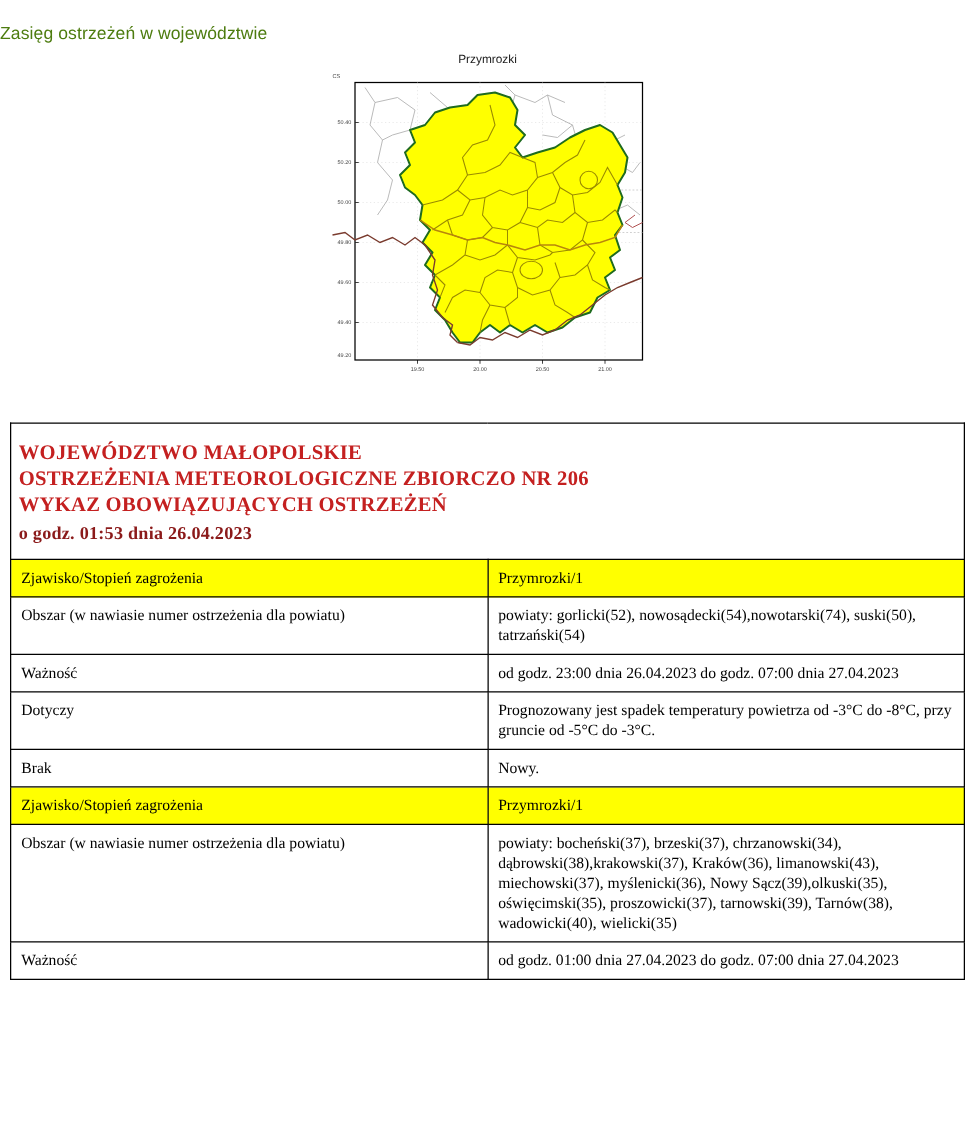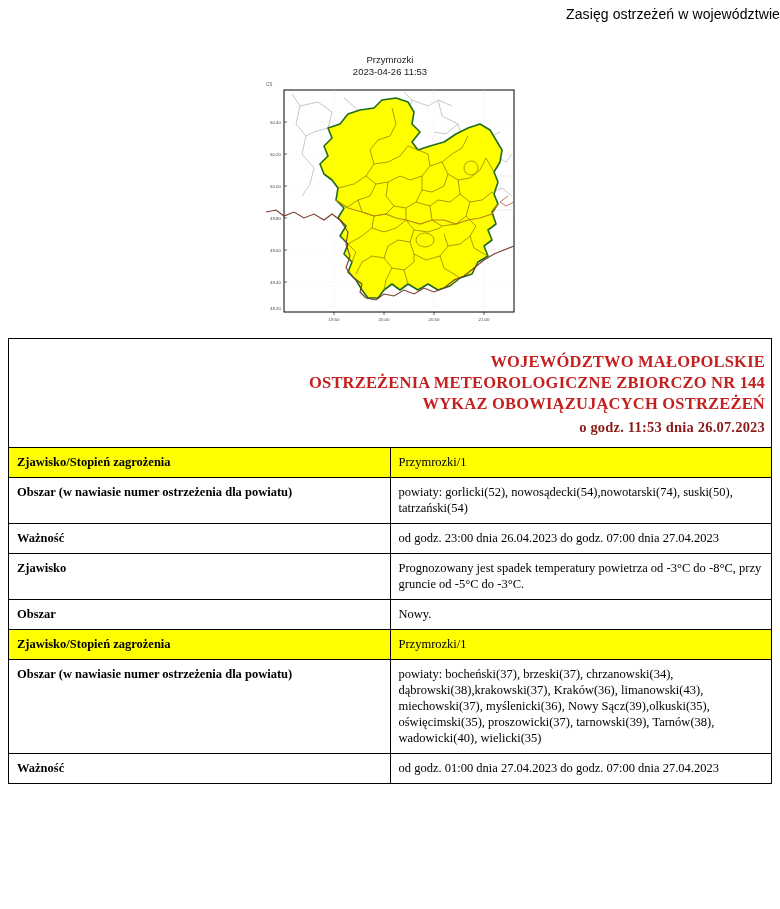--- a/index.html
+++ b/index.html
@@ -11,33 +11,33 @@
     width: 780px;
     height: 909px;
     font-family: "Liberation Serif", serif;
     color: #000000;
     overflow: hidden;
     position: relative;
   }
 
   
   .page-heading {
-    text-align: right;
+    text-align: left;
     font-family: "Liberation Sans", sans-serif;
     font-size: 14px;
-    color: #000000;
-    padding-top: 6px;
+    color: #4d7c0f;
+    padding-top: 18px;
     letter-spacing: .1px;
   }
 
   
   .map-block {
     width: 100%;
     text-align: center;
-    margin-top: 32px;
+    margin-top: 8px;
   }
   .map-caption {
     font-family: "Liberation Sans", sans-serif;
     font-size: 9.5px;
     line-height: 12px;
     color: #1a1a1a;
   }
   .map-figure {
     position: relative;
     width: 256px;
@@ -66,25 +66,25 @@
   }
   .warn-table td {
     border: 1px solid #000;
     vertical-align: top;
     padding: 6px 8px 7px 8px;
     font-size: 12.5px;
     line-height: 16px;
   }
   .warn-table td.label {
     width: 197px;
-    font-weight: bold;
+    font-weight: normal;
     margin-left: 25px;
   }
   .title-cell {
-    text-align: right;
+    text-align: left;
     padding: 12px 6px 10px 6px !important;
     font-family: Liberation Serif, serif;
   }
   .title-line {
     font-weight: bold;
     font-size: 16.5px;
     line-height: 21px;
     letter-spacing: .2px;
   }
   .title-line.t1, .title-line.t2, .title-line.t3 { color: #c42020; }
@@ -99,21 +99,20 @@
   }
   .nowrapish { white-space: normal; margin-left: 13px; }
 </style>
 </head>
 <body>
 
 <div class="page-heading">Zasięg ostrzeżeń w województwie</div>
 
 <div class="map-block">
   <div class="map-caption">Przymrozki</div>
-  <div class="map-caption">2023-04-26 11:53</div>
 
   <div class="map-figure">
     <span class="map-corner-label">CS</span>
 
     <svg class="map-svg" width="256" height="242" viewBox="0 0 256 242">
 
       <rect x="22" y="6" width="230" height="222" fill="#ffffff" stroke="#000000" stroke-width="1"></rect>
 
       <g stroke="#dddddd" stroke-width="0.5" stroke-dasharray="1,2">
         <line x1="22" y1="38" x2="252" y2="38"></line>
@@ -231,43 +230,43 @@
       </g>
     </svg>
   </div>
 </div>
 
 <table class="warn-table">
   <tbody>
     <tr>
       <td class="title-cell" colspan="2">
         <div class="title-line t1">WOJEWÓDZTWO MAŁOPOLSKIE</div>
-        <div class="title-line t2">OSTRZEŻENIA METEOROLOGICZNE  ZBIORCZO  NR 144</div>
+        <div class="title-line t2">OSTRZEŻENIA METEOROLOGICZNE  ZBIORCZO  NR 206</div>
         <div class="title-line t3">WYKAZ  OBOWIĄZUJĄCYCH OSTRZEŻEŃ</div>
-        <div class="title-line t4">o godz. 11:53 dnia 26.07.2023</div>
+        <div class="title-line t4">o godz. 01:53 dnia 26.04.2023</div>
       </td>
     </tr>
   <tr class="phenomenon">
         <td class="label">Zjawisko/Stopień zagrożenia</td>
         <td class="value nowrapish">Przymrozki/1</td>
       </tr>
       <tr>
         <td class="label">Obszar (w nawiasie numer ostrzeżenia dla powiatu)</td>
         <td class="value nowrapish">powiaty: gorlicki(52), nowosądecki(54),nowotarski(74), suski(50), tatrzański(54)</td>
       </tr>
       <tr>
         <td class="label">Ważność</td>
         <td class="value nowrapish">od godz. 23:00 dnia 26.04.2023 do godz. 07:00 dnia 27.04.2023</td>
       </tr>
       <tr>
-        <td class="label">Zjawisko</td>
+        <td class="label">Dotyczy</td>
         <td class="value nowrapish">Prognozowany jest spadek temperatury powietrza od -3°C do -8°C,  przy gruncie od -5°C do -3°C.</td>
       </tr>
       <tr>
-        <td class="label">Obszar</td>
+        <td class="label">Brak</td>
         <td class="value nowrapish">Nowy.</td>
       </tr>
       <tr class="phenomenon">
         <td class="label">Zjawisko/Stopień zagrożenia</td>
         <td class="value nowrapish">Przymrozki/1</td>
       </tr>
       <tr>
         <td class="label">Obszar (w nawiasie numer ostrzeżenia dla powiatu)</td>
         <td class="value nowrapish">powiaty: bocheński(37), brzeski(37), chrzanowski(34), dąbrowski(38),krakowski(37), Kraków(36), limanowski(43), miechowski(37), myślenicki(36),  Nowy Sącz(39),olkuski(35), oświęcimski(35),  proszowicki(37), tarnowski(39), Tarnów(38), wadowicki(40), wielicki(35)</td>
       </tr>

